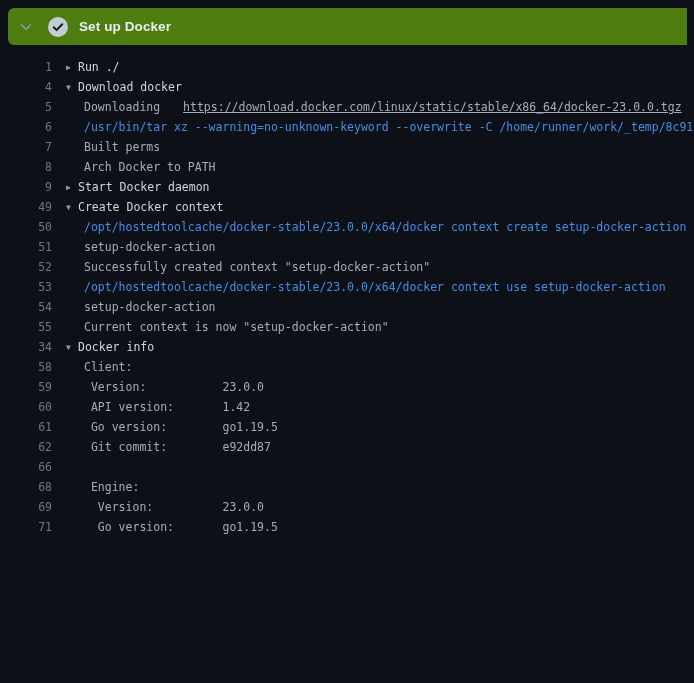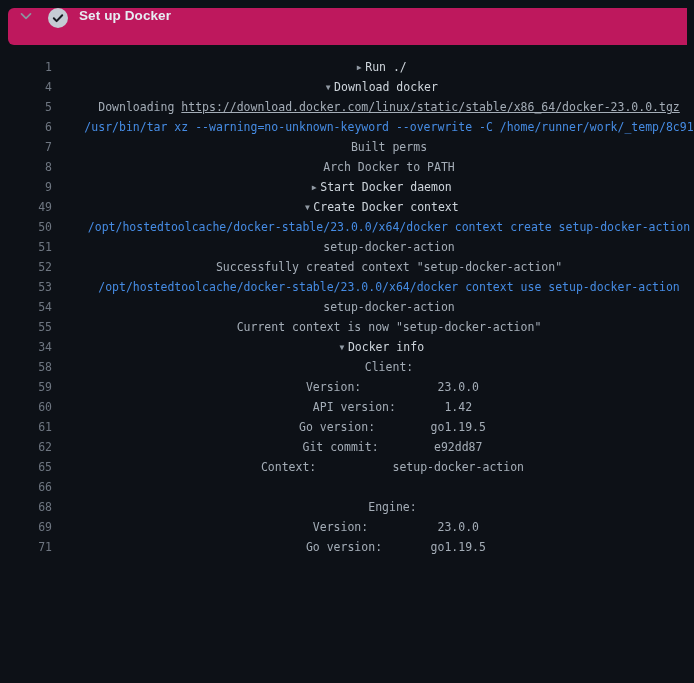--- a/index.html
+++ b/index.html
@@ -11,24 +11,24 @@
     position: relative;
     font-family: "Liberation Sans", sans-serif;
   }
   
   .step-header {
     position: absolute;
     left: 8px;
     top: 8px;
     right: 7px;
     height: 37px;
-    background: #be185d;
+    background: #4d7c0f;
     border-radius: 6px 0 0 6px;
     display: flex;
-    align-items: flex-start;
+    align-items: center;
     cursor: pointer;
   }
   .chev {
     width: 16px;
     height: 16px;
     margin-left: 10px;
     display: flex;
     align-items: center;
     justify-content: center;
     flex: none;
@@ -72,37 +72,37 @@
     color: #6e7681;
     cursor: pointer;
     user-select: none;
   }
   .content {
     flex: 1 1 auto;
     overflow: hidden;
     white-space: pre;
     padding-left: 32px;
     color: #a4adb7;
-    text-align: center;
   }
   .content.group { padding-left: 14px; color: #ced5dc; }
   .arrow {
     display: inline-block;
     width: 12px;
     font-size: 8px;
     color: #9099a3;
     cursor: pointer;
     vertical-align: 1px;
   }
   .glabel { cursor: pointer; }
   .content.command { color: #468ce4; }
   .loglink {
     color: #a4adb7;
     text-decoration: underline;
     cursor: pointer;
+    margin-left: 16px;
   }
 </style>
 </head>
 <body>
 
 <div>
 
   <div class="step-header">
     <span class="chev">
       <svg width="14" height="14" viewBox="0 0 14 14">
@@ -132,20 +132,19 @@
       <div class="row"><span class="num">52</span><span class="content plain">Successfully created context "setup-docker-action"</span></div>
       <div class="row"><span class="num">53</span><span class="content command">/opt/hostedtoolcache/docker-stable/23.0.0/x64/docker context use setup-docker-action</span></div>
       <div class="row"><span class="num">54</span><span class="content plain">setup-docker-action</span></div>
       <div class="row"><span class="num">55</span><span class="content plain">Current context is now "setup-docker-action"</span></div>
       <div class="row"><span class="num">34</span><span class="content group"><span class="arrow">▼</span><span class="glabel">Docker info</span></span></div>
       <div class="row"><span class="num">58</span><span class="content plain">Client:</span></div>
       <div class="row"><span class="num">59</span><span class="content plain"> Version:           23.0.0</span></div>
       <div class="row"><span class="num">60</span><span class="content plain"> API version:       1.42</span></div>
       <div class="row"><span class="num">61</span><span class="content plain"> Go version:        go1.19.5</span></div>
       <div class="row"><span class="num">62</span><span class="content plain"> Git commit:        e92dd87</span></div>
-      <div class="row"><span class="num">65</span><span class="content plain"> Context:           setup-docker-action</span></div>
       <div class="row"><span class="num">66</span><span class="content plain"></span></div>
       <div class="row"><span class="num">68</span><span class="content plain"> Engine:</span></div>
       <div class="row"><span class="num">69</span><span class="content plain">  Version:          23.0.0</span></div>
       <div class="row"><span class="num">71</span><span class="content plain">  Go version:       go1.19.5</span></div>
     </div>
 
 </div>
 
 </body></html>

